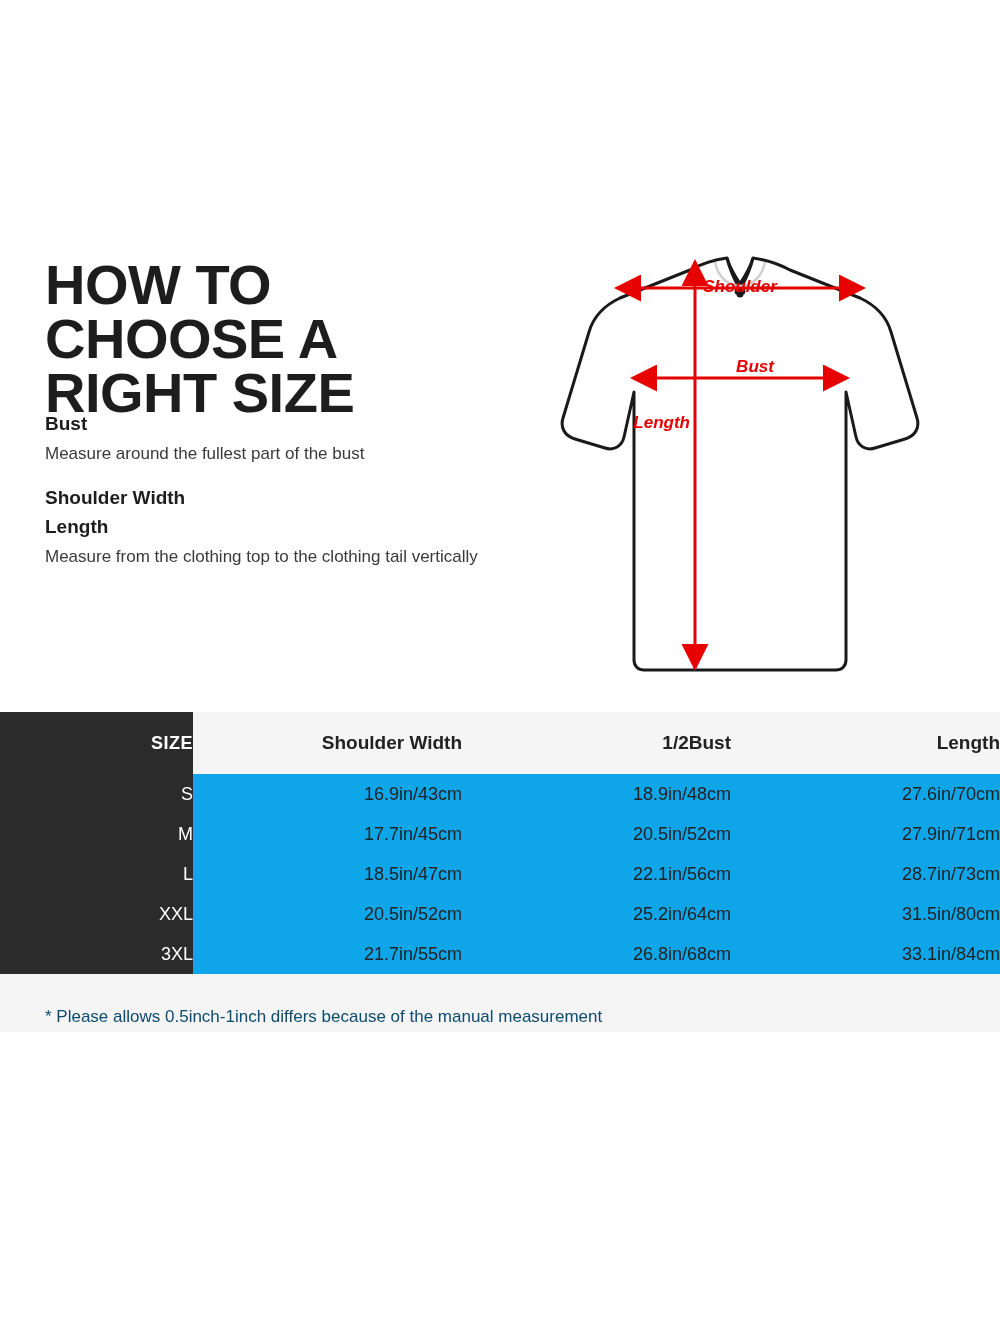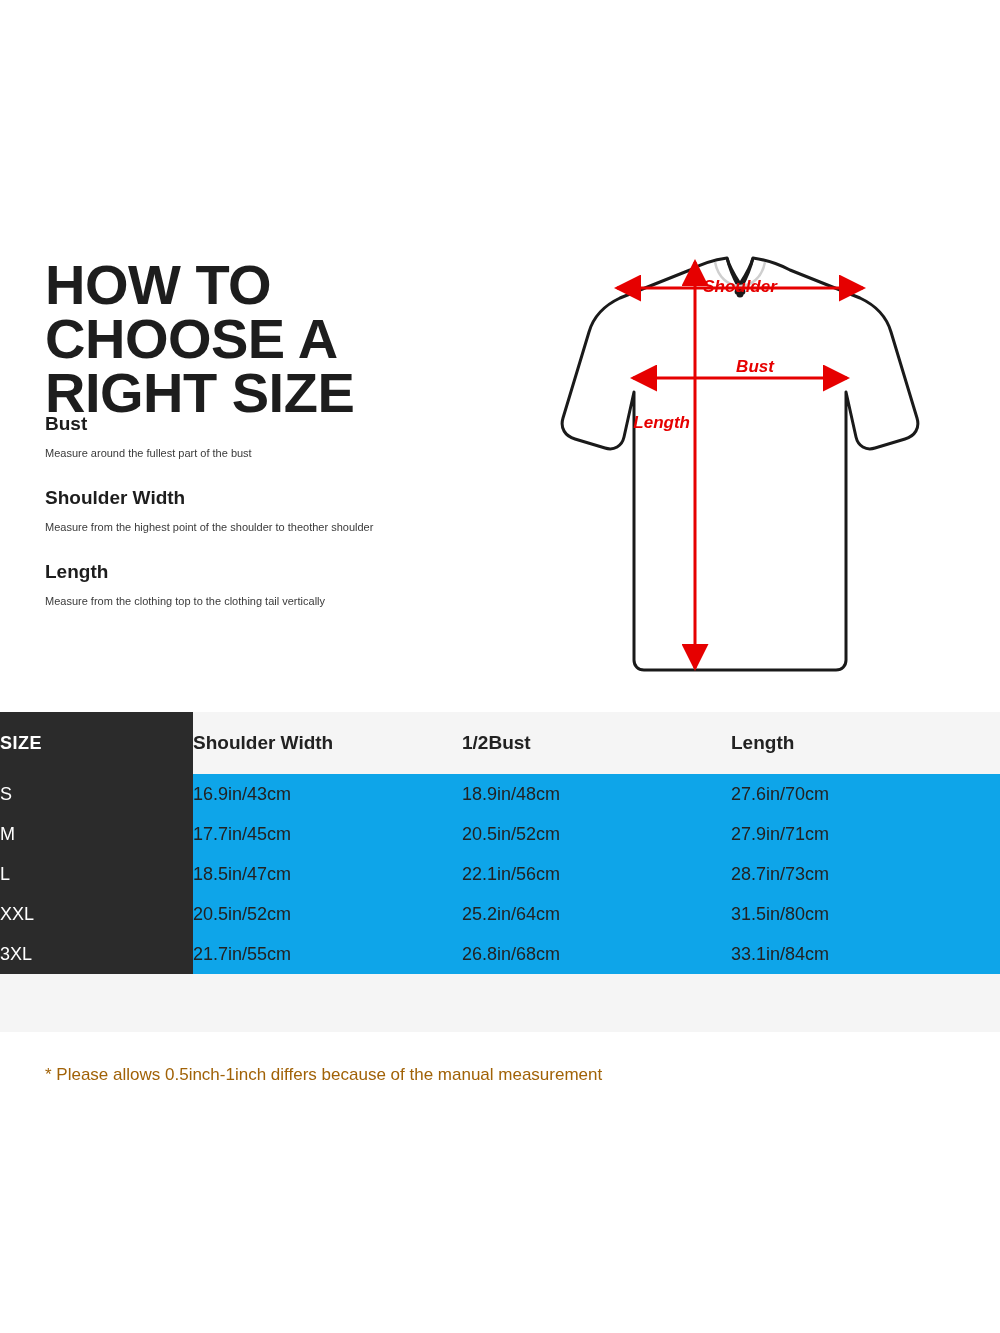--- a/index.html
+++ b/index.html
@@ -41,21 +41,21 @@
     top: 413px;
     width: 460px;
   }
   .def-term {
     font-size: 19px;
     font-weight: bold;
     color: #1d1d1d;
     margin: 0 0 7px 0;
   }
   .def-desc {
-    font-size: 11px;
+    font-size: 17px;
     line-height: 23px;
     color: #3a3a3a;
     margin: 0 0 22px 0;
   }
 
   .figure {
     position: absolute;
     left: 505px;
     top: 240px;
     width: 470px;
@@ -77,21 +77,21 @@
     border-collapse: collapse;
     width: 1000px;
     table-layout: fixed;
   }
   table.sizes col.c0 { width: 193px; }
   table.sizes col.c1 { width: 269px; }
   table.sizes col.c2 { width: 269px; }
   table.sizes col.c3 { width: 269px; }
 
   table.sizes th, table.sizes td {
-    text-align: left;
+    text-align: right;
     font-size: 18px;
     font-weight: normal;
     color: #222;
     padding: 0;
     height: 40px;
     vertical-align: middle;
     margin-left: 33px;
   }
   table.sizes thead th {
     height: 62px;
@@ -111,37 +111,36 @@
   table.sizes tbody td {
     background: #0ea5e9;
   }
   table.sizes tbody td.size-col {
     background: #2b2b2b;
   }
 
   .footnote {
     position: absolute;
     left: 45px;
-    top: 1065px;
+    top: 1007px;
     font-size: 17px;
-    color: #a16207;
+    color: #0c4a6e;
   }
 </style>
 </head>
 <body>
 
 <div class="top">
 
   <div class="headline">HOW TO CHOOSE A RIGHT SIZE</div>
 
   <div class="defs">
     <p class="def-term">Bust</p>
     <p class="def-desc">Measure around the fullest part of the bust</p>
     <p class="def-term">Shoulder Width</p>
-    <p class="def-desc">Measure from the highest point of the shoulder to theother shoulder</p>
     <p class="def-term">Length</p>
     <p class="def-desc">Measure from the clothing top to the clothing tail vertically</p>
   </div>
 
   <div class="figure">
     <svg width="470" height="450" viewBox="0 0 470 450" xmlns="http://www.w3.org/2000/svg">
       <defs>
         <marker id="arrH" markerWidth="9" markerHeight="9" refX="8" refY="4.5" orient="auto">
           <path d="M0,0 L9,4.5 L0,9 z" fill="#e60000"></path>
         </marker>

